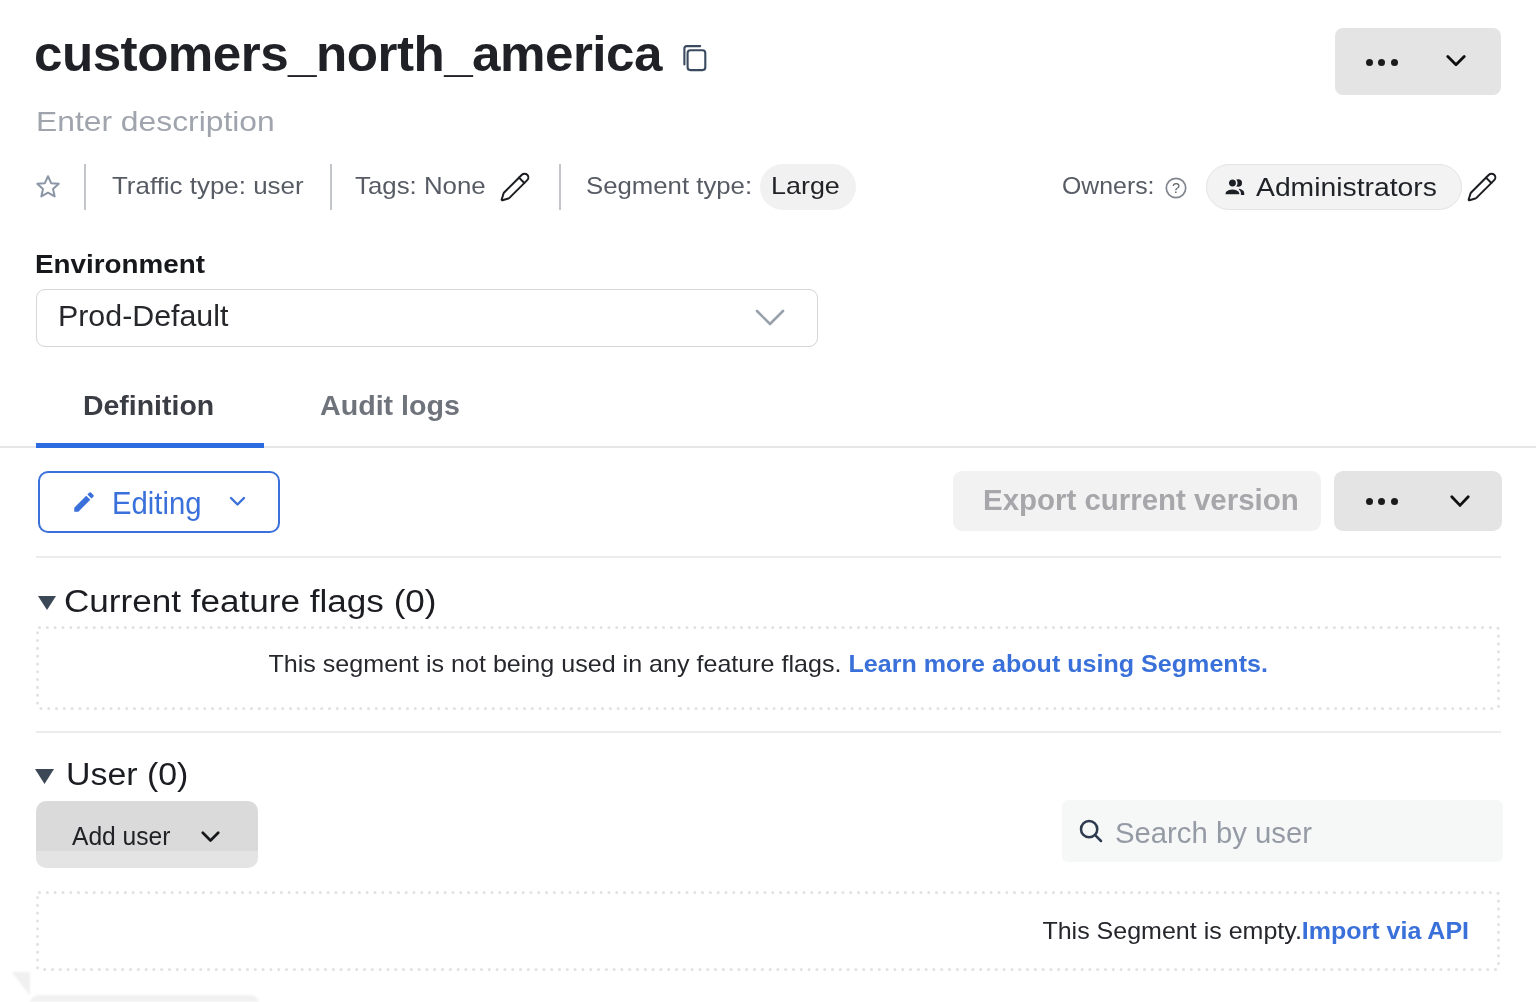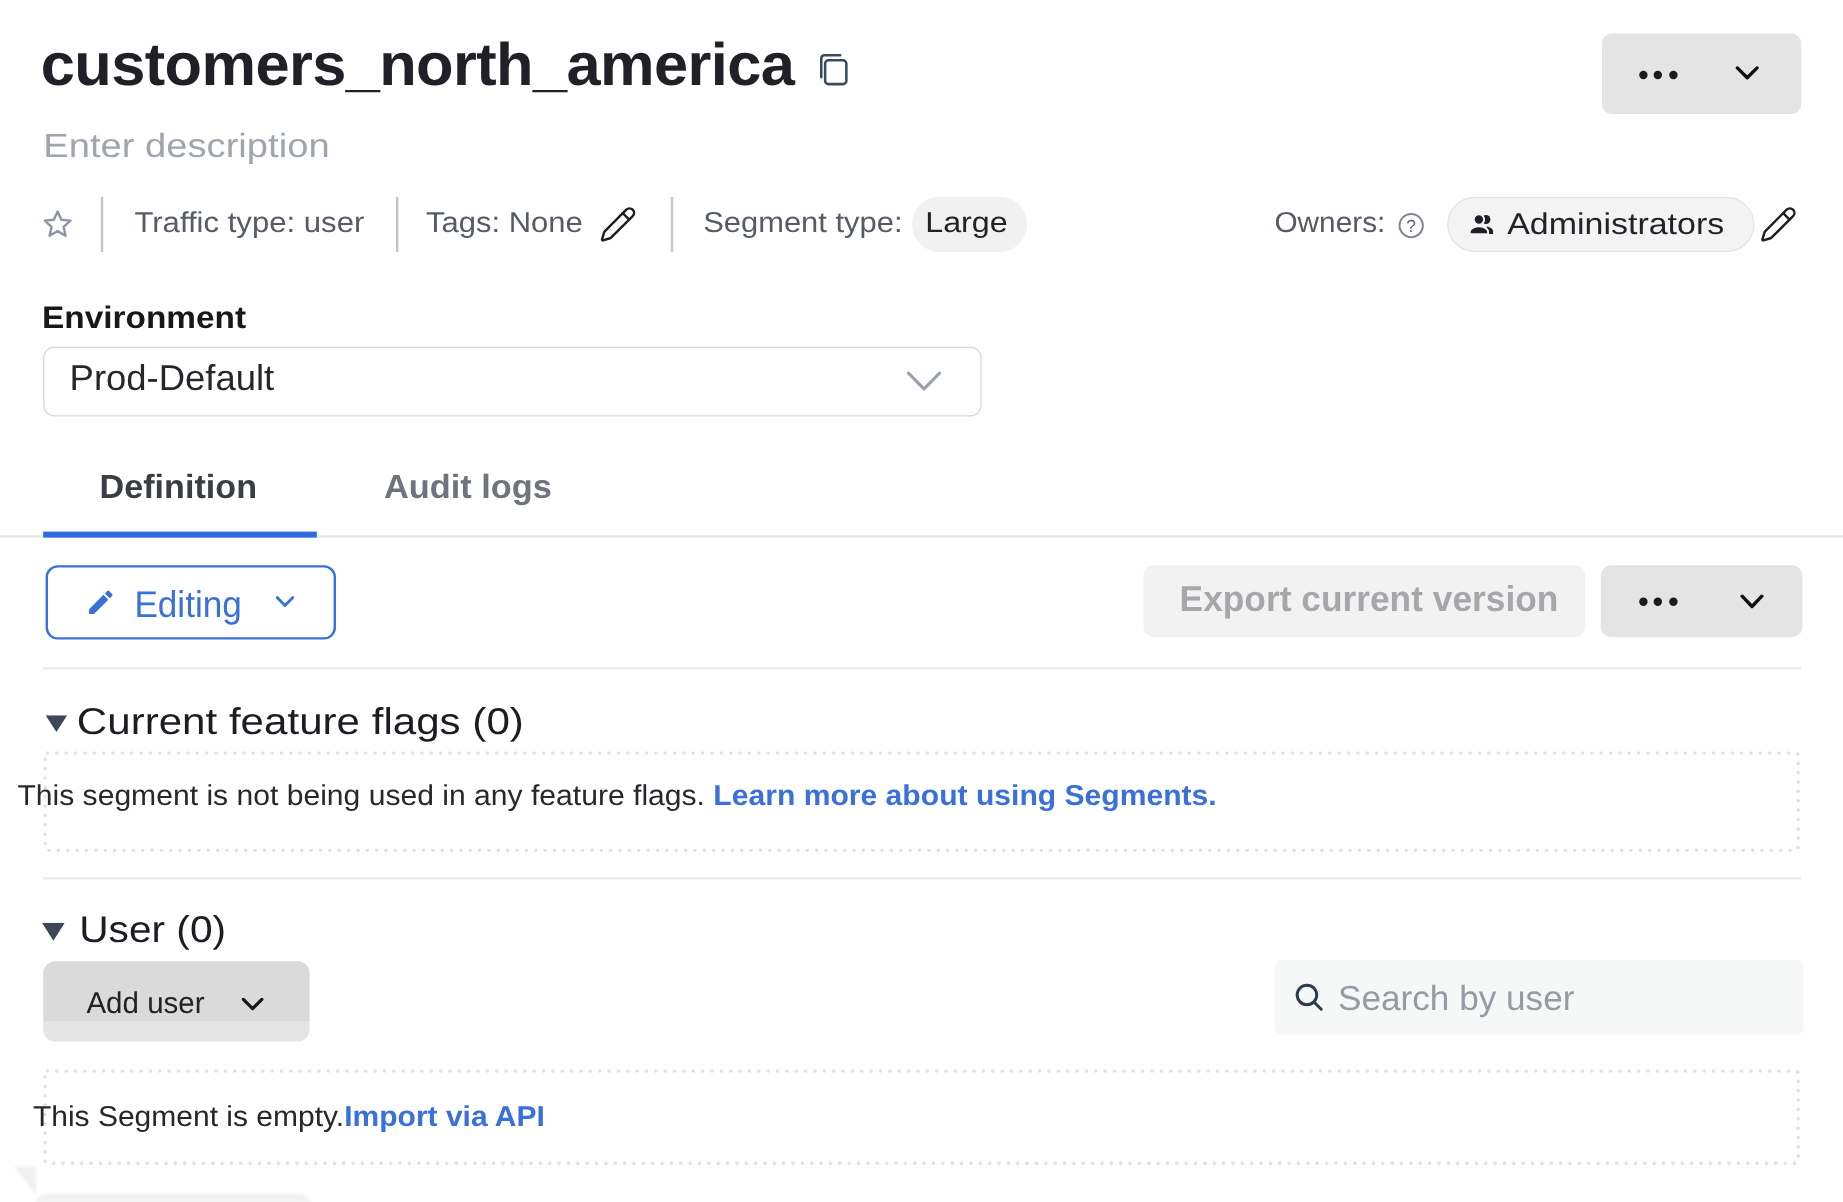--- a/index.html
+++ b/index.html
@@ -95,21 +95,21 @@
 <div class="abs" style="left:36px; top:556px; width:1465px; height:1.5px; background:#ececee;"></div>
 
 <svg class="abs" style="left:38px; top:596px;" width="18" height="14" viewBox="0 0 18 14">
     <polygon points="0,0 18,0 9,14" fill="#3d4857"></polygon>
   </svg>
 <div class="tx" id="cff" style="left:64px; top:584px; font-size:31px; color:#1b1d22; transform:scaleX(1.132);">Current feature flags (0)</div>
 
 <svg class="abs" style="left:36px; top:626px;" width="1464" height="84" viewBox="0 0 1464 84" fill="none">
   <rect x="1.5" y="1.5" width="1461" height="81" rx="2" stroke="#e2e2e2" stroke-width="3" stroke-dasharray="0.1 7.7" stroke-linecap="round"></rect>
 </svg>
-<div class="abs" style="left:36px; top:650px; width:1464px; font-size:24px; color:#27282d; white-space:nowrap;"><span id="box1s" style="display:inline-block; transform:scaleX(1.045);">This segment is not being used in any feature flags. <span style="color:#3a70d9; font-weight:700;">Learn more about using Segments.</span></span></div>
+<div class="abs" style="left:36px; top:650px; width:1464px; text-align:center; font-size:24px; color:#27282d; white-space:nowrap;"><span id="box1s" style="display:inline-block; transform:scaleX(1.045);">This segment is not being used in any feature flags. <span style="color:#3a70d9; font-weight:700;">Learn more about using Segments.</span></span></div>
 
 <div class="abs" style="left:36px; top:731px; width:1465px; height:1.5px; background:#ececee;"></div>
 
 <svg class="abs" style="left:35px; top:769px;" width="19" height="15" viewBox="0 0 19 15">
     <polygon points="0,0 19,0 9.5,15" fill="#3d4857"></polygon>
   </svg>
 <div class="tx" id="user0" style="left:66px; top:757px; font-size:31px; color:#1b1d22; transform:scaleX(1.093);">User (0)</div>
 
 <div class="abs" style="left:36px; top:801px; width:222px; height:67px; background:linear-gradient(180deg, #dadadb 0px, #dadadb 50px, #e4e4e5 50px, #e4e4e5 67px); border-radius:10px;"></div>
 <div class="tx" id="adduser" style="left:72px; top:822px; font-size:25px; color:#202226; transform:scaleX(0.984);">Add user</div>
@@ -120,18 +120,18 @@
 <div class="abs" style="left:1062px; top:800px; width:441px; height:62px; background:#f6f7f7; border-radius:6px;"></div>
 <svg class="abs" style="left:1076px; top:816px;" width="30" height="30" viewBox="0 0 24 24" fill="none" stroke="#2e3b4e" stroke-width="2">
     <circle cx="10.5" cy="10.5" r="6.5"></circle>
     <path d="m15.5 15.5 4.5 4.5" stroke-linecap="round"></path>
   </svg>
 <div class="tx" id="searchby" style="left:1115px; top:817px; font-size:29px; color:#959ba5; transform:scaleX(1.010);">Search by user</div>
 
 <svg class="abs" style="left:36px; top:891px;" width="1464" height="80" viewBox="0 0 1464 80" fill="none">
   <rect x="1.5" y="1.5" width="1461" height="77" rx="2" stroke="#e2e2e2" stroke-width="3" stroke-dasharray="0.1 7.7" stroke-linecap="round"></rect>
 </svg>
-<div class="abs" style="left:36px; top:917px; width:1424px; text-align:left; font-size:24px; color:#26272c; white-space:nowrap;"><span id="box2s" style="display:inline-block; transform:scaleX(1.042);">This Segment is empty.<span style="color:#3a70d9; font-weight:700;">Import via API</span></span></div>
+<div class="abs" style="left:36px; top:917px; width:1424px; text-align:right; font-size:24px; color:#26272c; white-space:nowrap;"><span id="box2s" style="display:inline-block; transform:scaleX(1.042);">This Segment is empty.<span style="color:#3a70d9; font-weight:700;">Import via API</span></span></div>
 
 <svg class="abs" style="left:6px; top:968px; filter:blur(1.2px);" width="264" height="34" viewBox="0 0 264 34">
   <polygon points="6,4 24,4 24,28" fill="#f0f0f0"></polygon>
   <rect x="23" y="27" width="231" height="20" rx="10" fill="#f1f1f1"></rect>
 </svg>
 
 </body></html>

